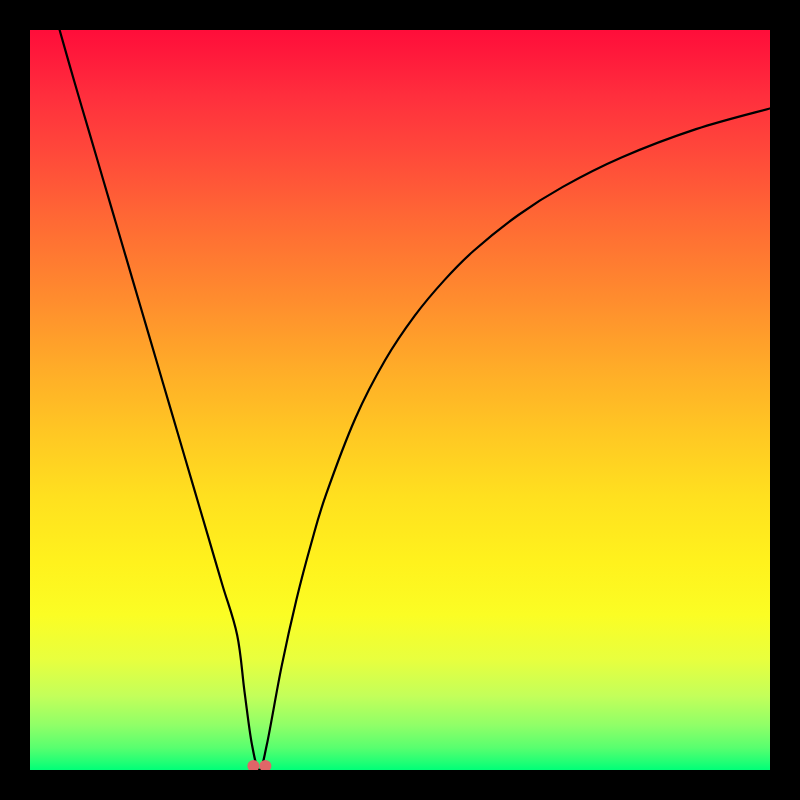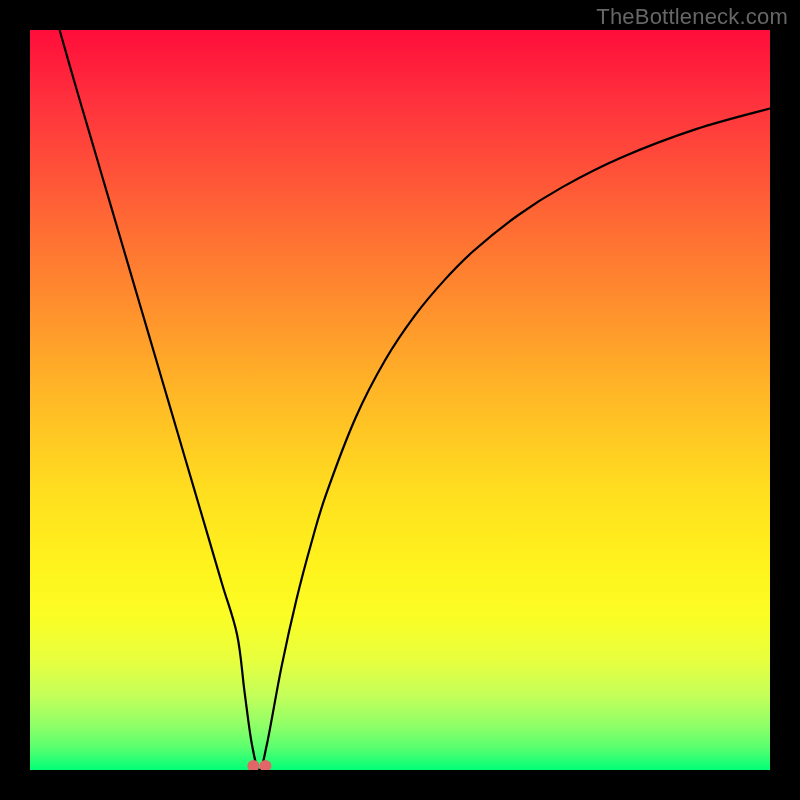--- a/index.html
+++ b/index.html
@@ -74,21 +74,20 @@
   .dot {
     fill: #e06668;
     stroke: none;
   }
 </style>
 </head>
 <body>
 
 <div class="frame">
 
-  <div class="watermark">TheBottleneck.com</div>
 
   <div class="plot-area">
     <div class="gradient"></div>
     <svg class="curve" viewBox="0 0 740 740" preserveAspectRatio="none">
       <path id="curve-path" d="M 29.60 0.00 C 32.26 9.32, 39.07 33.42, 44.40 51.80 C 49.73 70.18, 53.87 84.00, 59.20 102.12 C 64.53 120.24, 68.67 134.32, 74.00 152.44 C 79.33 170.56, 83.47 184.64, 88.80 202.76 C 94.13 220.88, 98.27 234.96, 103.60 253.08 C 108.93 271.20, 113.07 285.28, 118.40 303.40 C 123.73 321.52, 127.87 335.60, 133.20 353.72 C 138.53 371.84, 142.67 385.92, 148.00 404.04 C 153.33 422.16, 157.47 436.24, 162.80 454.36 C 168.13 472.48, 172.27 486.56, 177.60 504.68 C 182.93 522.80, 187.07 536.88, 192.40 555.00 C 197.73 573.12, 203.20 586.01, 207.20 605.32 C 211.20 624.63, 211.94 642.59, 214.60 662.30 C 217.26 682.01, 219.34 700.85, 222.00 714.84 C 224.66 728.83, 226.74 740.00, 229.40 740.00 C 232.06 740.00, 232.80 733.49, 236.80 714.84 C 240.80 696.19, 246.27 662.51, 251.60 636.40 C 256.93 610.29, 261.07 591.91, 266.40 569.80 C 271.73 547.69, 275.87 532.47, 281.20 513.56 C 286.53 494.65, 288.01 487.36, 296.00 464.72 C 303.99 442.08, 314.94 412.00, 325.60 387.76 C 336.26 363.52, 344.54 348.42, 355.20 330.04 C 365.86 311.66, 374.14 300.03, 384.80 285.64 C 395.46 271.25, 403.74 261.84, 414.40 250.12 C 425.06 238.40, 430.68 232.24, 444.00 220.52 C 457.32 208.80, 472.42 196.46, 488.40 185.00 C 504.38 173.54, 514.15 167.27, 532.80 156.88 C 551.45 146.49, 568.02 137.67, 592.00 127.28 C 615.98 116.89, 639.36 107.95, 666.00 99.16 C 692.64 90.37, 726.68 82.17, 740.00 78.44"></path>
       <g id="min-marker">
           <circle cx="223.40" cy="736.00" r="6" class="dot"></circle>
           <circle cx="235.40" cy="736.00" r="6" class="dot"></circle>
         </g>
     </svg>

